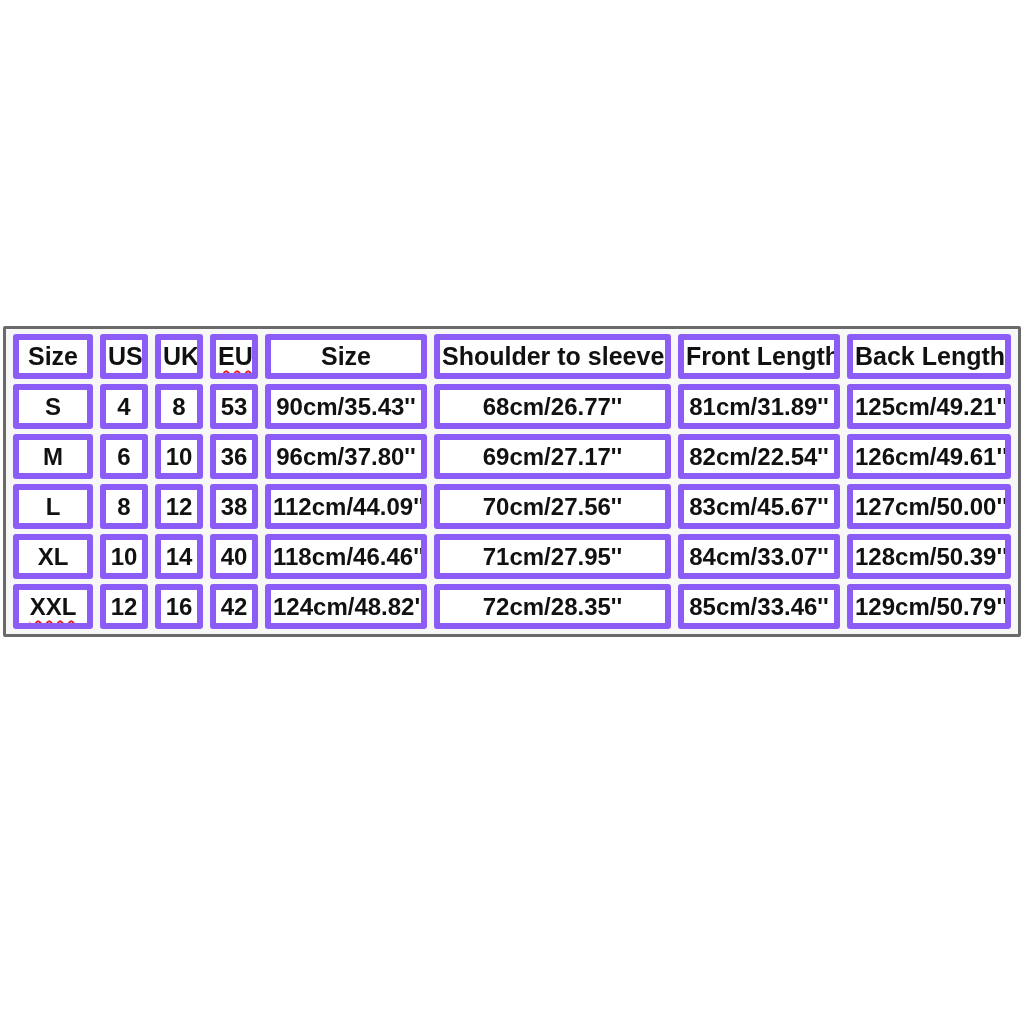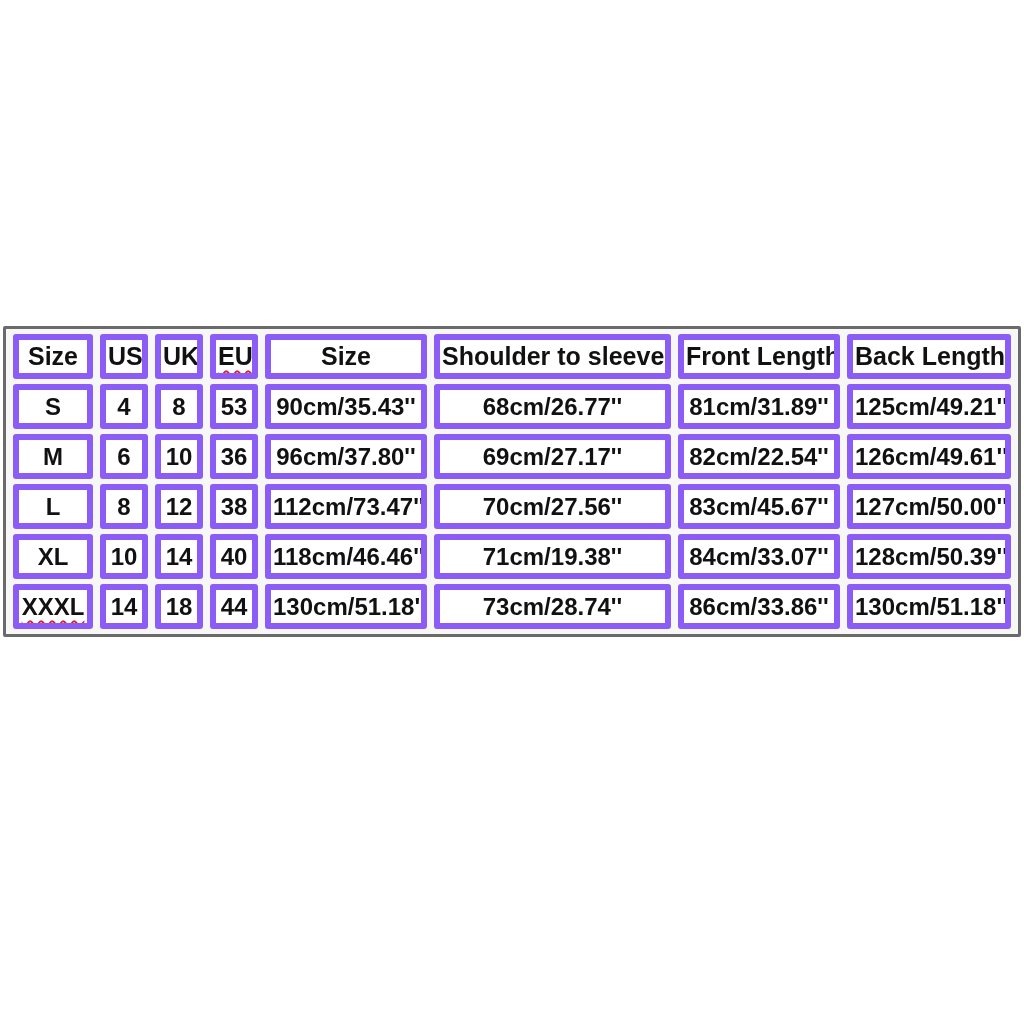--- a/index.html
+++ b/index.html
@@ -101,40 +101,40 @@
         <td>96cm/37.80''</td>
         <td>69cm/27.17''</td>
         <td>82cm/22.54''</td>
         <td>126cm/49.61''</td>
       </tr>
       <tr>
         <td><span>L</span></td>
         <td>8</td>
         <td>12</td>
         <td>38</td>
-        <td>112cm/73.47''</td>
+        <td>112cm/44.09''</td>
         <td>70cm/27.56''</td>
         <td>83cm/45.67''</td>
         <td>127cm/50.00''</td>
       </tr>
       <tr>
         <td><span>XL</span></td>
         <td>10</td>
         <td>14</td>
         <td>40</td>
         <td>118cm/46.46''</td>
-        <td>71cm/19.38''</td>
+        <td>71cm/27.95''</td>
         <td>84cm/33.07''</td>
         <td>128cm/50.39''</td>
       </tr>
       <tr>
-        <td><span class="sp">XXXL</span></td>
-        <td>14</td>
-        <td>18</td>
-        <td>44</td>
-        <td>130cm/51.18''</td>
-        <td>73cm/28.74''</td>
-        <td>86cm/33.86''</td>
-        <td>130cm/51.18''</td>
+        <td><span class="sp">XXL</span></td>
+        <td>12</td>
+        <td>16</td>
+        <td>42</td>
+        <td>124cm/48.82''</td>
+        <td>72cm/28.35''</td>
+        <td>85cm/33.46''</td>
+        <td>129cm/50.79''</td>
       </tr>
     </tbody>
   </table>
 </div>
 
 </body></html>

